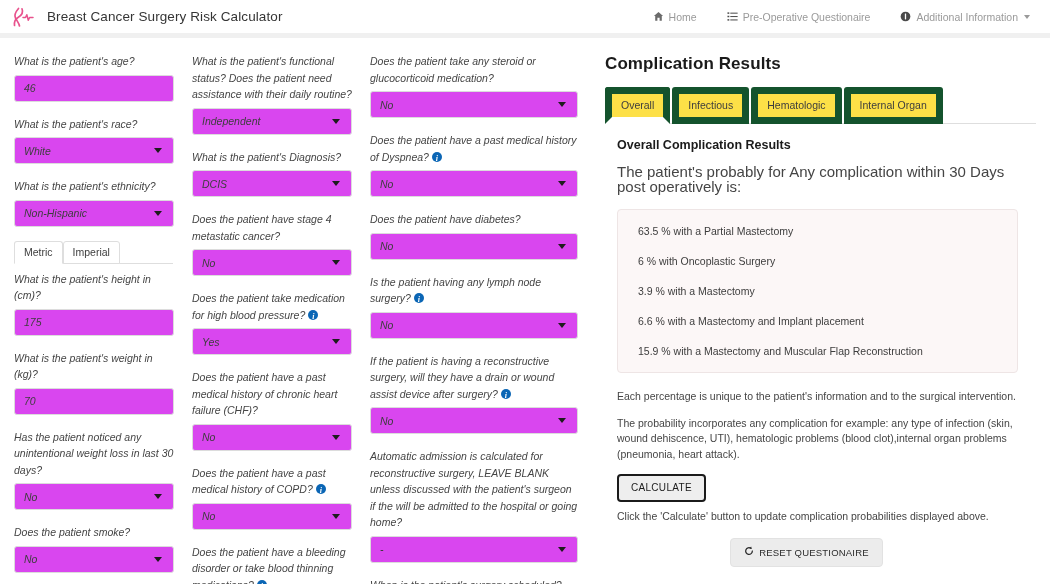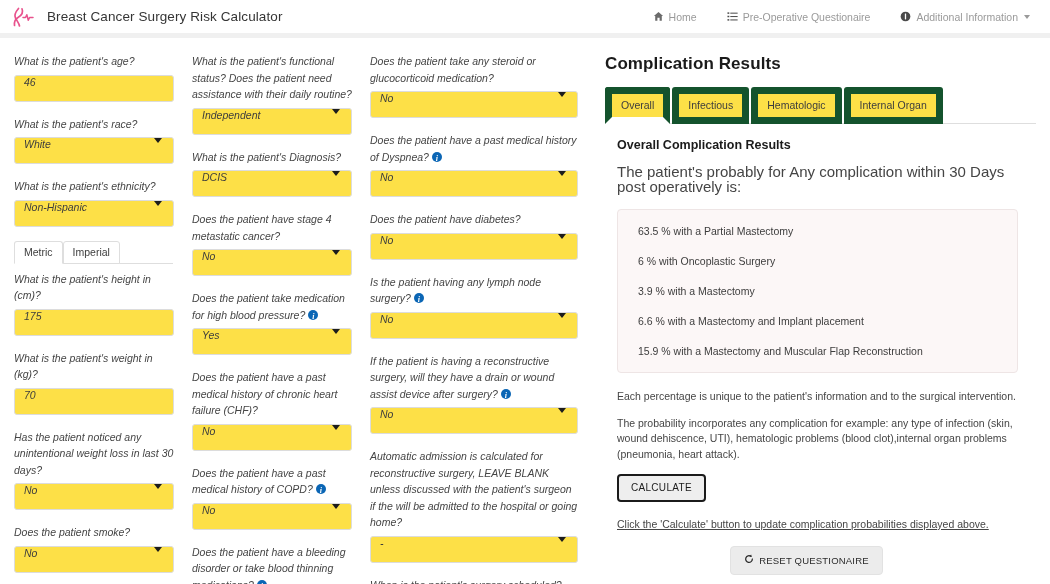--- a/index.html
+++ b/index.html
@@ -84,22 +84,23 @@
     line-height: 16.5px;
     color: #454545;
     margin: 0 0 5px 0;
   }
   .field { margin-bottom: 14px; font-style: italic; }
 
   .ctl {
     height: 27px;
     border: 1px solid #dcdcdc;
     border-radius: 3px;
-    background: #fde047;
-    display: flex;
+    background: #d946ef;
+    display: flex;
+    align-items: center;
     padding: 0 9px;
     font-size: 10.5px;
     color: #3d3d3d;
     position: relative;
     cursor: pointer;
   }
   .ctl.input { cursor: text; }
   .ctl .val { flex: 1; overflow: hidden; white-space: nowrap; }
   .ctl .dd {
     width: 0; height: 0;
@@ -224,22 +225,21 @@
     border-radius: 4px;
     background: #eeeeee;
     font-size: 10px;
     letter-spacing: .3px;
     color: #1b1b1b;
     cursor: pointer;
   }
   .calc-note {
     font-size: 10.5px;
     color: #454545;
-    margin: 16px 0 0 0;
-    text-decoration: underline;
+    margin: 8px 0 0 0;
   }
   .reset-row { text-align: center; margin-top: 16px; padding-right: 40px; }
   .btn-reset {
     display: inline-flex;
     align-items: center;
     gap: 5px;
     padding: 7px 13px 8px 13px;
     border: 1px solid #e2e2e2;
     border-radius: 4px;
     background: #ececec;

